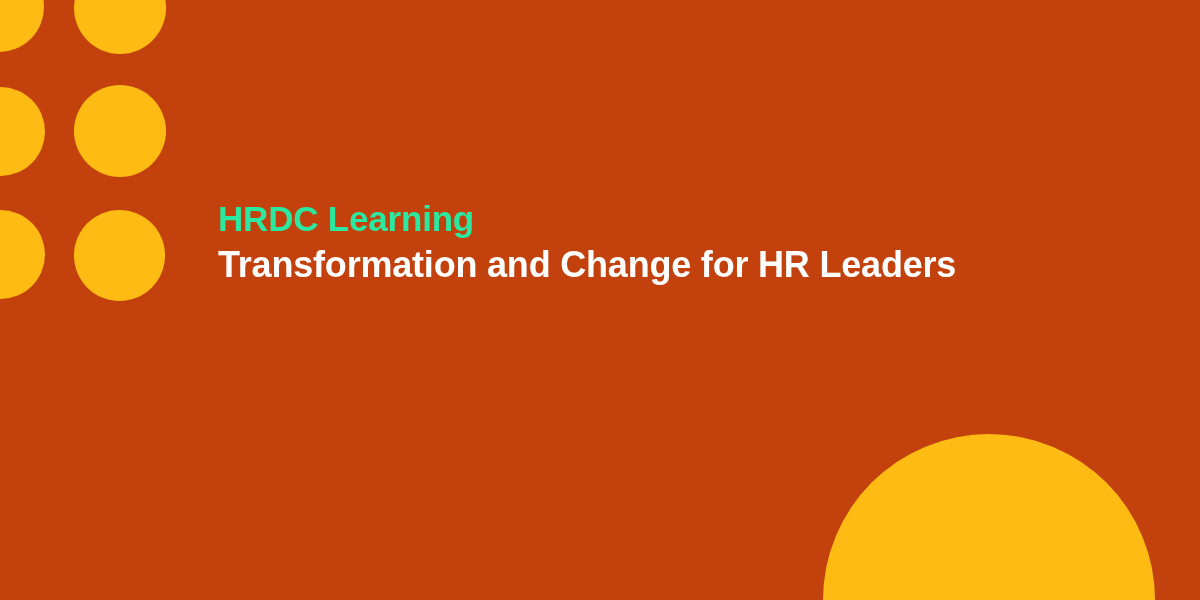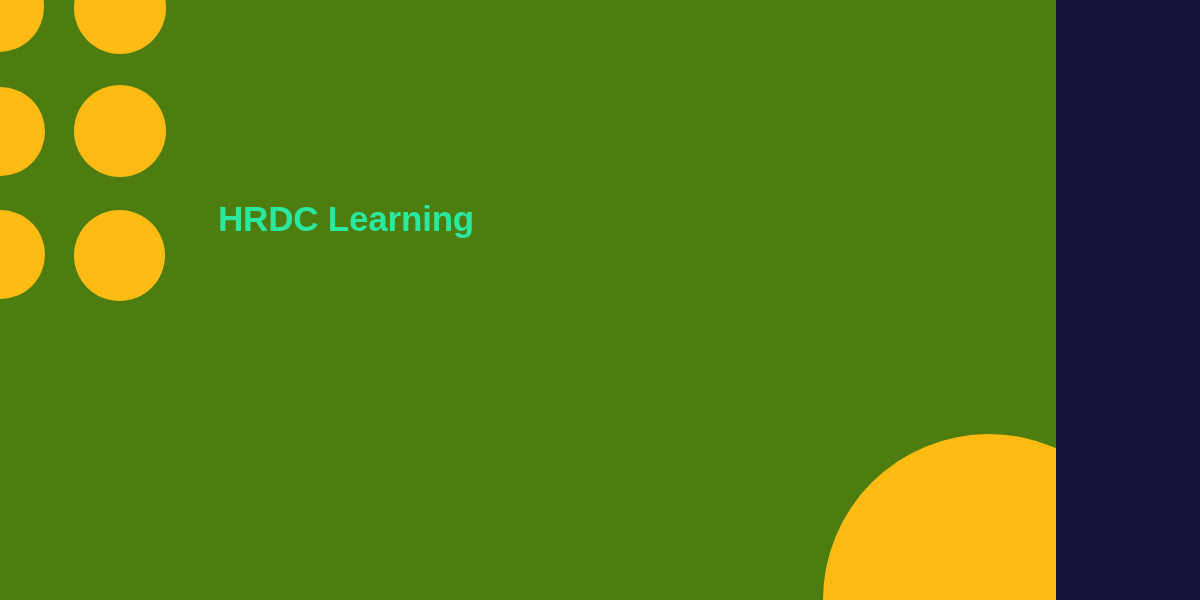--- a/index.html
+++ b/index.html
@@ -2,24 +2,24 @@
 <html><head>
 <meta charset="utf-8">
 <style>
   html, body {
     margin: 0;
     padding: 0;
     background: #13123a;
   }
   #poster {
     position: relative;
-    width: 1056px;
+    width: 1200px;
     height: 600px;
     overflow: hidden;
-    background: #4d7c0f;
+    background: #c2410c;
     font-family: "Liberation Sans", sans-serif;
   }
 
   
   .dot {
     position: absolute;
     border-radius: 50%;
     background: #FDBB14;
   }
   .dot-r1c1 { left: -46px;  top: -38px;  width: 90px;  height: 90px; }
@@ -87,15 +87,16 @@
     <div class="dot dot-r2c1"></div>
     <div class="dot dot-r2c2"></div>
     <div class="dot dot-r3c1"></div>
     <div class="dot dot-r3c2"></div>
   </div>
 
   <div class="big-circle"></div>
 
   <div class="text-block">
     <p class="eyebrow">HRDC Learning</p>
+    <p class="headline">Transformation and Change for HR Leaders</p>
   </div>
 
 </div>
 
 </body></html>

